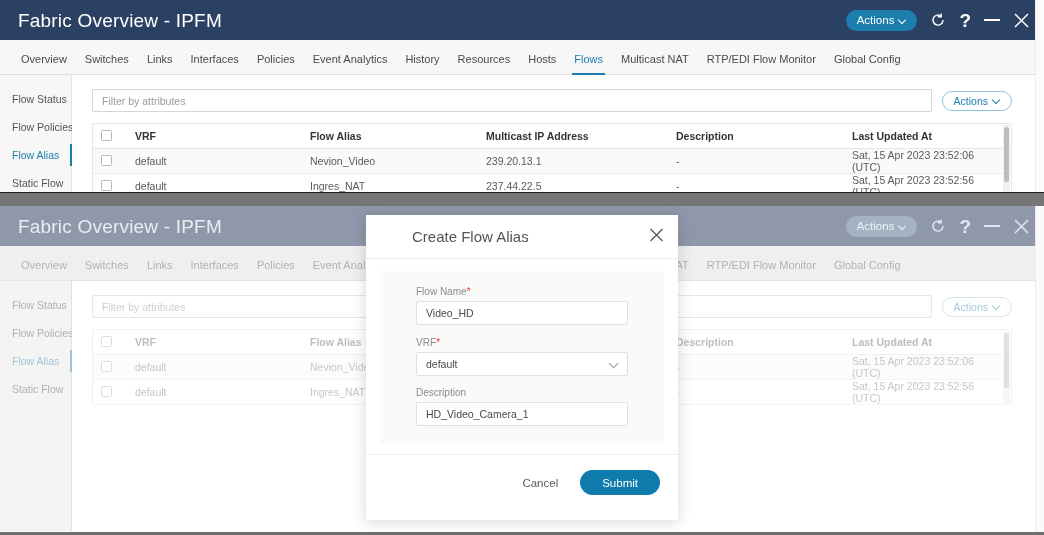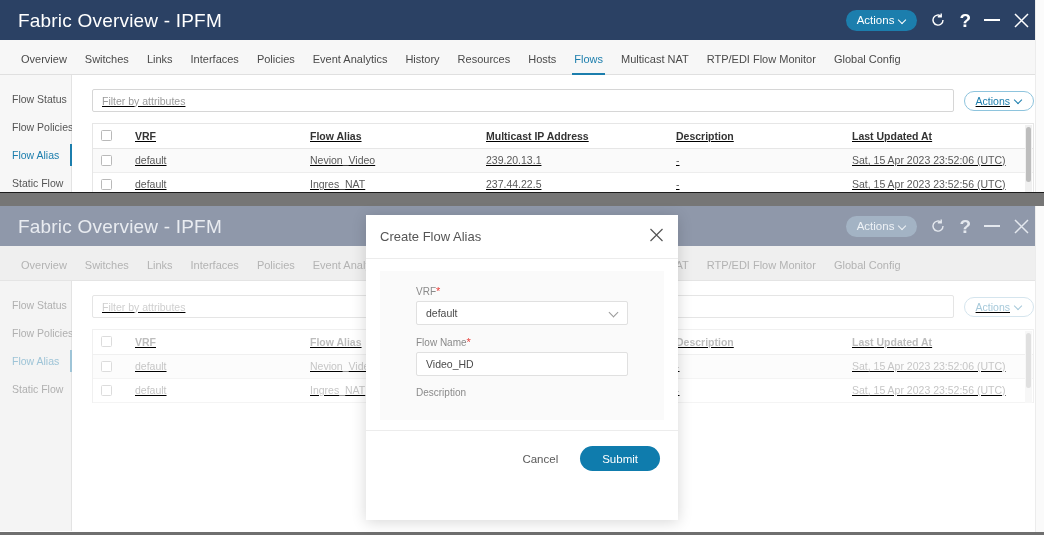--- a/index.html
+++ b/index.html
@@ -69,21 +69,21 @@
   }
   .side-item {
     font-size: 10.5px; color: #555555; padding: 8px 0 8px 12px;
     cursor: pointer; position: relative; white-space: nowrap;
   }
   .side-item.active { color: #1c7ead; }
   .side-item.active::after {
     content: ""; position: absolute; right: -1px; top: 3px; bottom: 3px;
     width: 2.5px; background: #1c7ead;
   }
-  .content { flex: 1; background: #ffffff; padding: 14px 10px 0 20px; position: relative; text-decoration: underline; }
+  .content { flex: 1; background: #ffffff; padding: 14px 32px 0 20px; position: relative; }
 
   .filterrow { display: flex; align-items: center; gap: 10px; }
   .filterbox {
     flex: 1; height: 23px; border: 1px solid #d6d6d6; background:#ffffff;
     border-radius: 2px; display: flex; align-items: center; padding: 0 9px;
     font-size: 10.5px; color: #9b9b9b;
   }
   .actions-pill-outline {
     border: 1px solid #8ec4dd; color: #1c7ead; background: #ffffff;
     border-radius: 11px; font-size: 10.5px; height: 20px; padding: 0 11px;
@@ -158,21 +158,21 @@
   
   .modal {
     position: absolute; left: 366px; top: 215px; width: 312px; height: 305px;
     background: #ffffff; z-index: 50;
     box-shadow: 0 2px 14px rgba(0,0,0,0.16);
   }
   .modal-head {
     height: 44px; border-bottom: 1px solid #ececec;
     display: flex; align-items: center; padding: 0 14px; position: relative;
   }
-  .modal-title { font-size: 13px; color: #555555; font-weight: 400; }
+  .modal-title { font-size: 15px; color: #555555; font-weight: 400; margin-left: 32px; }
   .modal-x {
     position: absolute; right: 14px; top: 50%; transform: translateY(-50%);
     cursor: pointer; color: #555555;
   }
   .modal-body { padding: 12px 14px 10px 14px; }
   .formcard { background: #fafafa; padding: 14px 36px 18px 36px; }
   .field { margin-bottom: 11px; }
   .field:last-child { margin-bottom: 0; }
   .flabel { font-size: 10px; color: #8a8a8a; margin-bottom: 4px; display: block; }
   .req { color: #e8413c; font-size: 11px; }
@@ -435,35 +435,36 @@
         <svg width="15" height="15" viewBox="0 0 15 15">
             <path d="M1.5 1.5 L13.5 13.5 M13.5 1.5 L1.5 13.5" stroke="currentColor" stroke-width="1.2" fill="none"></path>
           </svg>
       </span>
     </div>
 
     <div class="modal-body">
       <div class="formcard">
 
         <div class="field">
+          <span class="flabel"><span>Flow Name</span><span class="req">*</span></span>
+          <div class="finput">Video_HD</div>
+        </div>
+
+        <div class="field">
           <span class="flabel"><span>VRF</span><span class="req">*</span></span>
           <div class="finput">
             <span>default</span>
             <span class="sel-chev"></span>
           </div>
         </div>
 
-        <div class="field">
-          <span class="flabel"><span>Flow Name</span><span class="req">*</span></span>
-          <div class="finput">Video_HD</div>
-        </div>
-
 
         <div class="field">
           <span class="flabel">Description</span>
+          <div class="finput">HD_Video_Camera_1</div>
         </div>
 
       </div>
     </div>
 
     <div class="modal-foot">
       <button class="btn-cancel">Cancel</button>
       <button class="btn-submit">Submit</button>
     </div>
   </div>

